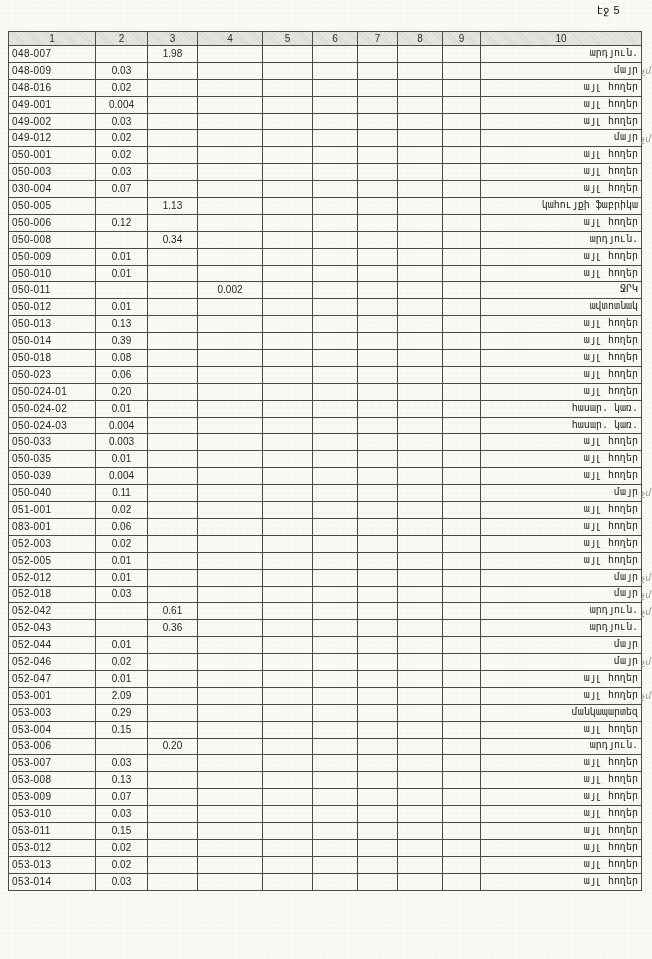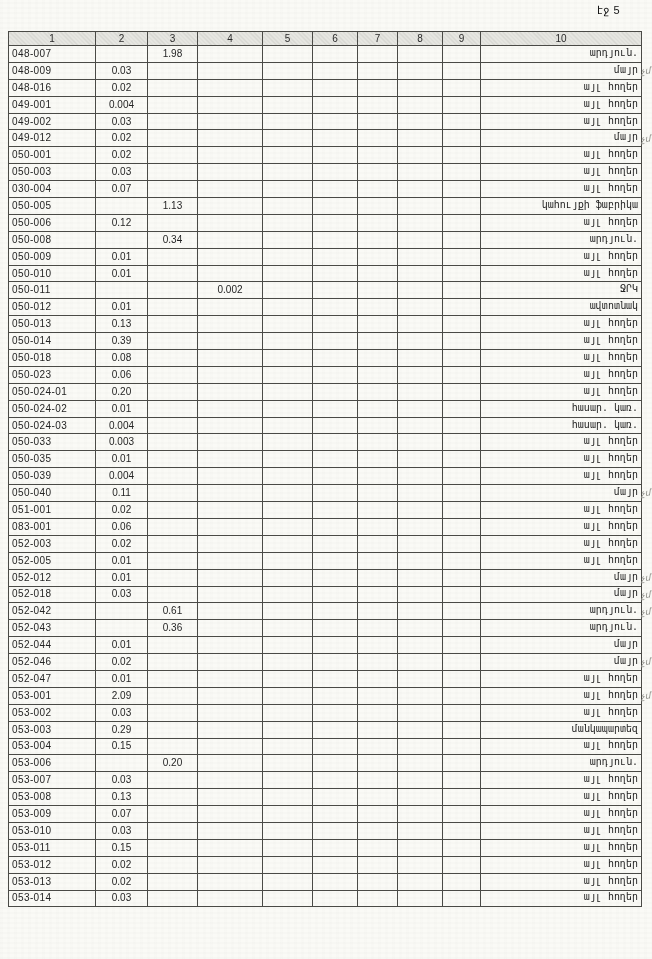--- a/index.html
+++ b/index.html
@@ -555,32 +555,20 @@
           <td class="col-num"></td>
           <td class="col-num"></td>
           <td class="col-num"></td>
           <td class="col-num"></td>
           <td class="col-num"></td>
           <td class="col-num"></td>
           <td class="col-num"></td>
           <td class="col-desc">այլ հողեր</td>
         </tr>
         <tr>
-          <td class="col-code">053-002</td>
-          <td class="col-num">0.03</td>
-          <td class="col-num"></td>
-          <td class="col-num"></td>
-          <td class="col-num"></td>
-          <td class="col-num"></td>
-          <td class="col-num"></td>
-          <td class="col-num"></td>
-          <td class="col-num"></td>
-          <td class="col-desc">այլ հողեր</td>
-        </tr>
-        <tr>
           <td class="col-code">053-003</td>
           <td class="col-num">0.29</td>
           <td class="col-num"></td>
           <td class="col-num"></td>
           <td class="col-num"></td>
           <td class="col-num"></td>
           <td class="col-num"></td>
           <td class="col-num"></td>
           <td class="col-num"></td>
           <td class="col-desc">մանկապարտեզ</td>

